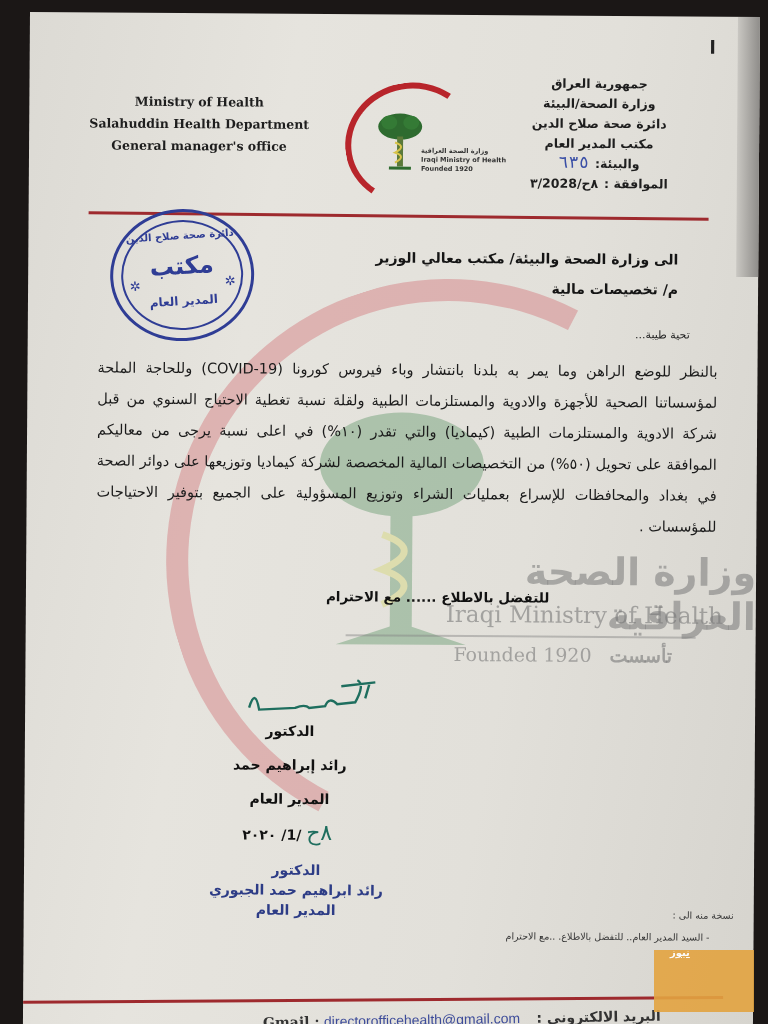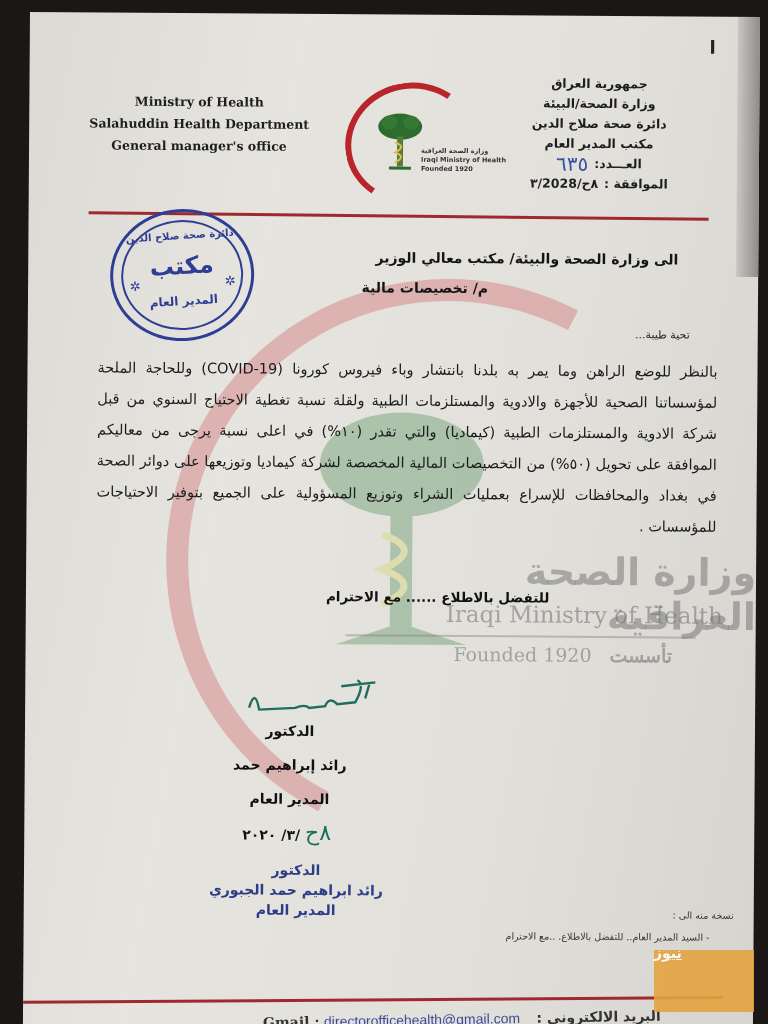--- a/index.html
+++ b/index.html
@@ -21,21 +21,21 @@
     .en-header {
       position:absolute; left:40px; top:78px; width:260px; text-align:center;
       font-family:"DejaVu Serif", serif; font-weight:bold; font-size:12.5px;
       line-height:22px; color:#1e1e1e;
     }
     .ar-header {
       position:absolute; right:60px; top:58px; width:200px; text-align:center;
       direction:rtl; font-weight:bold; font-size:12.5px; line-height:20px; color:#1e1e1e;
     }
     .ar-header .numline { display:flex; justify-content:center; gap:6px; }
-    .hand-blue { color:#3a4fa6; font-weight:normal; font-size:20px; font-family:Liberation Sans, sans-serif; }
+    .hand-blue { color:#3a4fa6; font-weight:normal; font-size:17px; font-family:Liberation Mono, monospace; }
     .logo-top { position:absolute; left:308px; top:62px; width:170px; height:110px; }
     .logo-top .arc {
       position:absolute; left:8px; top:6px; width:120px; height:110px;
       border-radius:50%; border:6px solid #b8252b; border-right-color:transparent; border-bottom-color:transparent;
       transform:rotate(-10deg);
     }
     .logo-top .tree { position:absolute; left:40px; top:34px; }
     .logo-top .logo-text {
       position:absolute; left:84px; top:70px; font-size:6.5px; color:#333; line-height:9px; font-weight:bold;
     }
@@ -87,21 +87,21 @@
     .wm-line { position:absolute; left:320px; top:620px; width:350px; height:2px; background:rgba(130,130,130,0.45); }
     .wm-founded {
       position:absolute; left:428px; top:628px;
       font-family:"DejaVu Serif", serif; font-size:19px; color:rgba(120,120,120,0.6);
     }
     .wm-founded .ar { font-weight:bold; margin-left:18px; font-family:Liberation Serif, serif; }
     .addressee {
       position:absolute; right:80px; top:228px; direction:rtl; font-weight:bold;
       font-size:14px; color:#151515; line-height:30px; text-align:right;
     }
-    .addressee .subject { margin-right:190px; }
+    .addressee .subject { }
     .greeting {
       position:absolute; right:68px; top:312px; direction:rtl; font-size:11px;
       color:#222;
     }
     .body-text {
       position:absolute; left:70px; width:620px; top:340px; direction:rtl;
       text-align:justify; text-align-last:right;
       font-size:14.5px; line-height:31px; color:#1b1b1b;
     }
     .closing {
@@ -130,21 +130,21 @@
       transform:rotate(-1.4deg);
     }
     .footer-email .label-en { font-family:"DejaVu Serif", serif; font-weight:bold; }
     .footer-email .email { color:#3d4c9a; font-family:"Liberation Sans", sans-serif; }
     .footer-email .label-ar { font-weight:bold; margin-left:12px; }
     .corner-logo {
       position:absolute; left:654px; top:950px; width:100px; height:62px;
       background:#e3a441; color:#fff; font-weight:bold; font-size:34px; direction:rtl;
       text-align:center; line-height:62px; opacity:0.9;
     }
-    .corner-logo small { position:absolute; top:-4px; left:0; font-size:14px; color:#fff; line-height:14px;text-decoration:underline; }
+    .corner-logo small { position:absolute; top:-4px; left:16px; font-size:10px; color:#fff; line-height:14px;text-decoration:underline; }
     .page-mark { position:absolute; right:44px; top:20px; font-size:18px; color:#222; font-weight:bold; }
   </style>
 </head>
 <body>
 
 <div class="paper">
   <div class="right-shadow"></div>
   <div class="page-mark">ا</div>
 
   <div class="en-header">
@@ -169,21 +169,21 @@
       <div>Founded 1920</div>
     </div>
   </div>
 
   <div class="ar-header">
     <div>جمهورية العراق</div>
     <div>وزارة الصحة/البيئة</div>
     <div>دائرة صحة صلاح الدين</div>
     <div>مكتب المدير العام</div>
     <div class="numline">
-      <span>العـــدد:</span>
+      <span>والبيئة:</span>
       <span class="hand-blue">٦٣٥</span>
     </div>
     <div class="numline">
       <span>الموافقة :</span>
       <span>٨ح/٣/2028</span>
     </div>
   </div>
 
   <div class="rule-top"></div>
 
@@ -225,21 +225,21 @@
     <path d="M4 30 Q10 10 14 32 L50 30 Q60 26 64 30 L80 28 Q84 18 92 26 L110 24 Q120 6 112 2 M120 20 L124 6 M96 8 L130 4" stroke="#1e6e5e" stroke-width="2.4" fill="none"></path>
   </svg>
 
   <div class="sig-block">
     <div>الدكتور</div>
     <div>رائد إبراهيم حمد</div>
     <div>المدير العام</div>
   </div>
   <div class="sig-date">
     <span class="hand">٨ح</span>
-    <span>/٣/ ٢٠٢٠</span>
+    <span>/1/ ٢٠٢٠</span>
   </div>
 
   <div class="stamp2">
     <div>الدكتور</div>
     <div>رائد ابراهيم حمد الجبوري</div>
     <div>المدير العام</div>
   </div>
 
   <div class="cc">
     <div>نسخة منه الى :</div>

